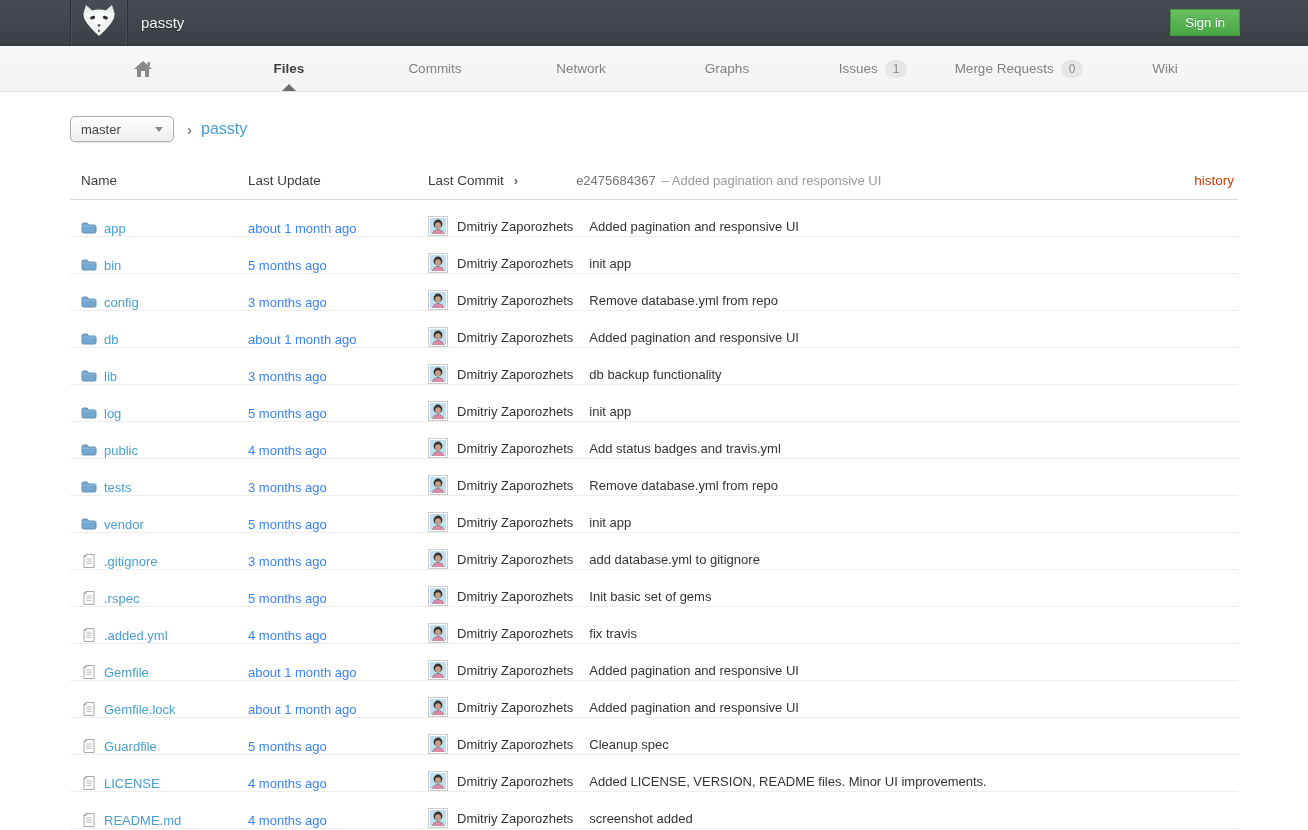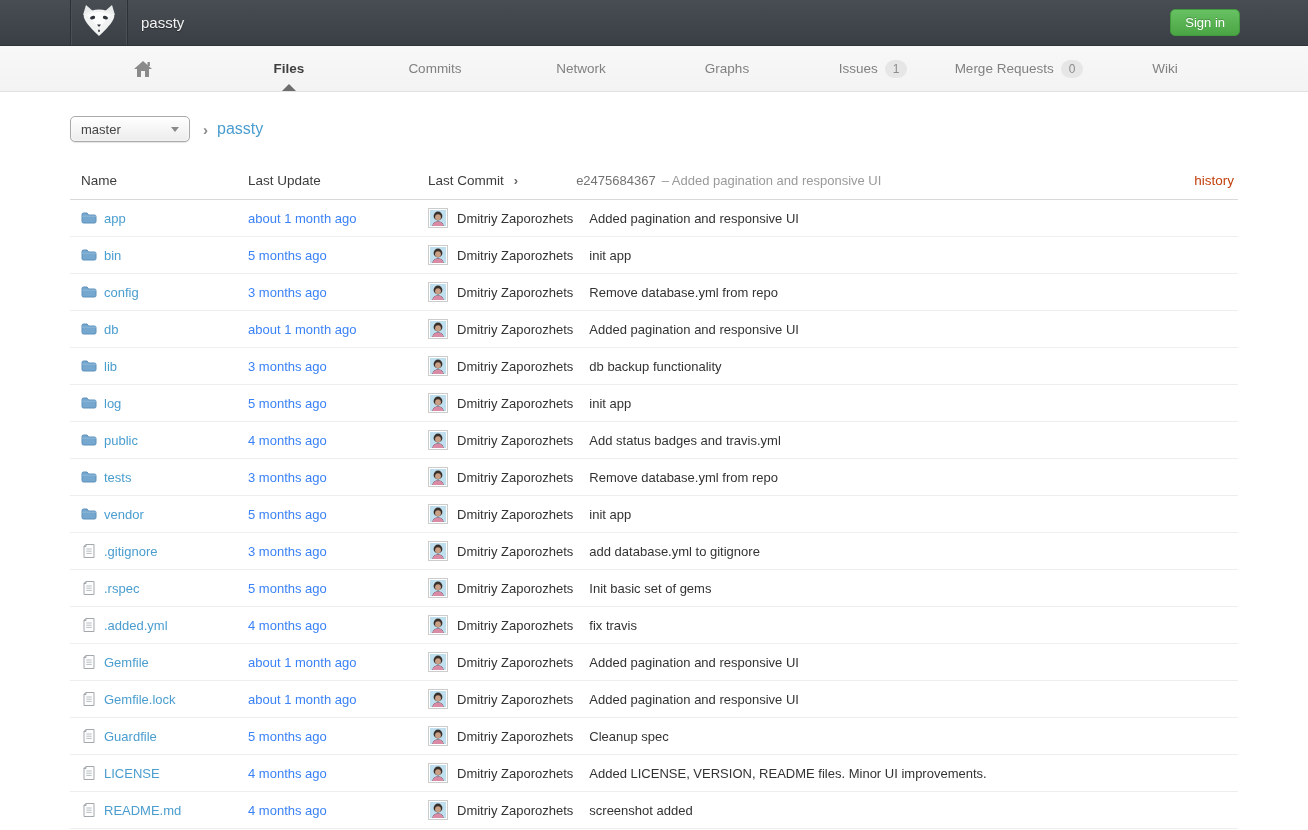--- a/index.html
+++ b/index.html
@@ -10,41 +10,41 @@
   .navbar { height:46px; background:linear-gradient(#484d53,#3a3f45);
     border-bottom:1px solid #303439; display:flex; align-items:stretch; }
   .nav-spacer { width:70px; }
   .logo-box { width:58px; display:flex; align-items:center; justify-content:center;
     border-left:1px solid #2c3136; border-right:1px solid #2c3136;
     box-shadow:inset 1px 0 0 #4a5056, inset -1px 0 0 #4a5056; cursor:pointer; }
   .app-title { color:#f2f2f2; font-size:15px; display:flex; align-items:center;
     padding-left:13px; text-shadow:0 1px 1px rgba(0,0,0,.4); }
   .nav-right { margin-left:auto; display:flex; align-items:center; padding-right:68px; }
   .btn-signin { background:linear-gradient(#68c162,#4aa544); border:1px solid #419a3b;
-    color:#fff; font-size:13px; padding:5px 14px; border-radius:5px; cursor:pointer;
+    color:#fff; font-size:13px; padding:5px 14px; border-radius:0; cursor:pointer;
     text-shadow:0 -1px 0 rgba(0,0,0,.25); font-family:inherit; }
 
   
   .tabbar { height:46px; background:linear-gradient(#f8f8f8,#f3f3f3);
     border-bottom:1px solid #e1e1e1; }
   .tabbar-inner { margin:0 70px; height:100%; display:flex; }
   .tab { flex:1; display:flex; align-items:center; justify-content:center; gap:7px;
     color:#818181; font-size:13.5px; cursor:pointer; position:relative; }
   .tab.active { color:#3f3f3f; font-weight:bold; }
   .tab.active::after { content:""; position:absolute; bottom:0; left:50%;
     margin-left:-7px; width:0; height:0; border-left:7px solid transparent;
     border-right:7px solid transparent; border-bottom:7px solid #6d6d6d; }
   .badge { background:#e6e6e6; color:#8c8c8c; border-radius:9px; padding:2px 8px;
     font-size:12px; font-weight:normal; }
   .home-glyph { width:18px; height:16px; display:block; }
 
   
   .content { margin:0 70px; }
   .ref-row { margin-top:24px; display:flex; align-items:center; }
-  .branch-select { width:120px; height:26px; border:1px solid #aaa; border-radius:5px;
+  .branch-select { width:104px; height:26px; border:1px solid #aaa; border-radius:5px;
     background:linear-gradient(#fff,#ececec); display:flex; align-items:center;
     padding:0 10px; color:#444; cursor:pointer;
     box-shadow:0 0 3px #fff inset, 0 1px 1px rgba(0,0,0,.1); }
   .branch-select .arrow { margin-left:auto; width:0; height:0;
     border-left:4px solid transparent; border-right:4px solid transparent;
     border-top:5px solid #8a8a8a; }
   .crumb-sep { color:#8a8a8a; font-size:15px; font-weight:bold; margin:0 9px 0 13px; }
   .crumb-link { color:#4a9dcf; font-size:16px; text-decoration:none; cursor:pointer; }
 
   
@@ -54,21 +54,21 @@
   .c-update { width:180px; }
   .c-commit { flex:1; display:flex; align-items:center; min-width:0; }
   .tree-head { padding:10px 0 11px; border-bottom:1px solid #d9d9d9; }
   .tree-head .h-label { color:#3c3c3c; font-size:13.5px; }
   .head-sep { color:#666; font-weight:bold; margin:0 10px; }
   .commit-ref { color:#737373; text-decoration:none; cursor:pointer;margin-left:48px; }
   .commit-msg-head { color:#9a9a9a; margin-left:6px; }
   .c-history { width:90px; text-align:right; padding-right:4px; }
   .history-link { color:#c2410c; text-decoration:none; font-size:13.5px; cursor:pointer; }
 
-  .tree-row { height:37px; border-bottom:1px solid #eeeeee; }
+  .tree-row { height:37px; border-bottom:1px solid #eeeeee;align-items:flex-end; }
   .tree-row .c-name a { color:#4a9dcf; text-decoration:none; cursor:pointer; }
   .tree-row .c-update { color:#3b82f6; }
   .avatar { width:20px; height:20px; border:1px solid #ccc; background:#fff;
     padding:1px; margin-right:9px; display:block; }
   .author { color:#333; margin-right:16px; white-space:nowrap; }
   .message { color:#333; white-space:nowrap; overflow:hidden; text-overflow:ellipsis; }
   .row-icon { width:16px; height:16px; display:block; flex:none; }
 </style>
 </head>
 <body>

